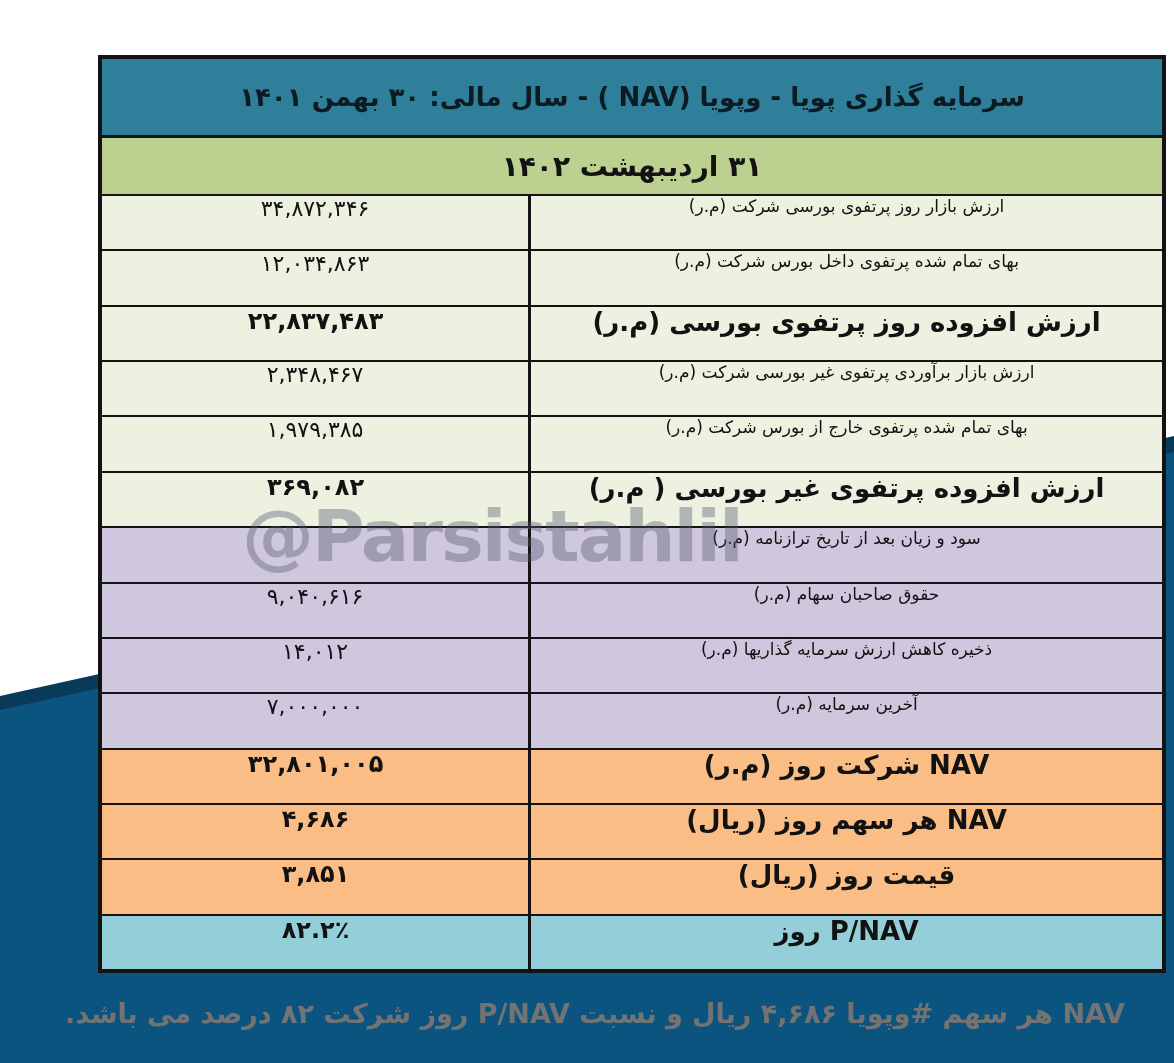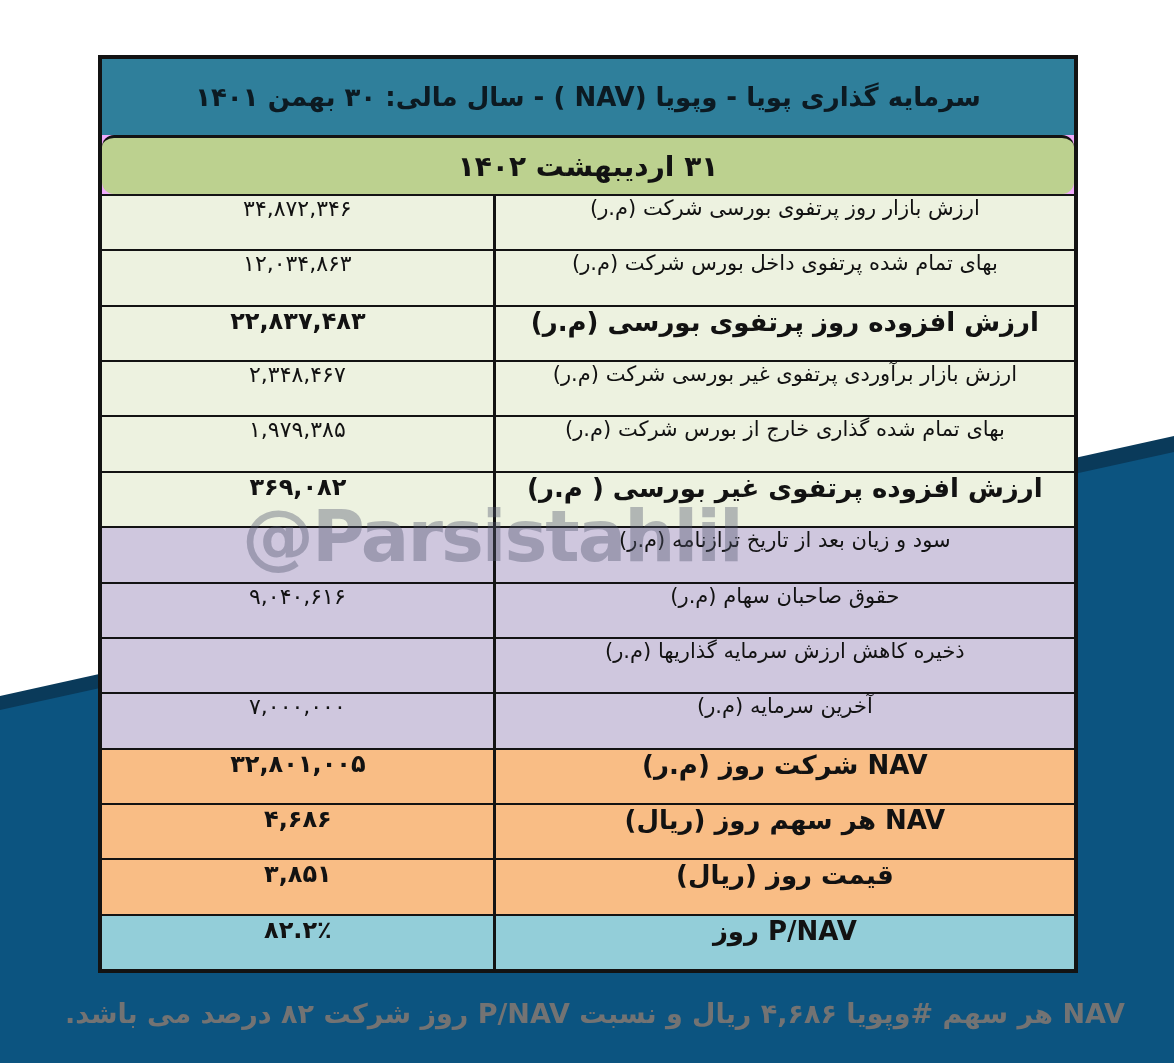--- a/index.html
+++ b/index.html
@@ -13,40 +13,40 @@
   .bg-svg{position:absolute;left:0;top:0;z-index:0;}
   
   .watermark{
     position:absolute;left:242px;top:474px;z-index:6;
     font-size:72px;font-weight:700;letter-spacing:-2px;
     color:rgba(78,83,108,0.38);
     pointer-events:none;white-space:nowrap;margin-top:20px;
   }
   
   .navtable{
-    position:absolute;left:98px;top:55px;width:980px;height:918px;
+    position:absolute;left:98px;top:55px;width:1068px;height:918px;
     box-sizing:border-box;border:4px solid #131313;
     display:flex;flex-direction:column;z-index:2;
     background:#f0abfc;color:#121212;
   }
   .thead{
     flex:0 0 76px;background:#2f7f9b;
     display:flex;align-items:center;justify-content:center;
     font-weight:700;font-size:26px;color:#0c1a22;
     padding:0 10px;
   }
   .tsub{
     flex:0 0 56px;background:#bcd18f;border-top:3px solid #131313;
     display:flex;align-items:center;justify-content:center;
-    font-weight:700;font-size:28px;border-radius:12px;
+    font-weight:700;font-size:28px;
   }
   .tbody{flex:1 1 auto;display:flex;flex-direction:column;}
   .trow{flex:1 1 0;display:flex;border-top:2.5px solid #131313;min-height:0;}
   .cell{display:flex;align-items:flex-start;justify-content:center;padding:0 8px;box-sizing:border-box;}
-  .cell-label{flex:0 0 59.8%;border-left:3px solid #131313;font-size:21px;}
+  .cell-label{flex:0 0 59.8%;border-left:3px solid #131313;font-size:17px;}
   .cell-value{flex:1 1 auto;font-size:22px;}
   .trow.bold .cell-label{font-weight:700;font-size:26px;}
   .trow.bold .cell-value{font-weight:700;font-size:24px;padding-left:9px;}
   
   .g-cream{background:#edf2e0;}
   .g-lavender{background:#cfc7de;}
   .g-orange{background:#f9bd85;}
   .g-blue{background:#93ced9;}
   
   .footer-note{
@@ -84,21 +84,21 @@
           <span dir="ltr">۲۲,۸۳۷,۴۸۳</span>
         </div>
       </div>
       <div class="trow g-cream">
         <div class="cell cell-label">ارزش بازار برآوردی پرتفوی غیر بورسی شرکت (م.ر)</div>
         <div class="cell cell-value">
           <span dir="ltr">۲,۳۴۸,۴۶۷</span>
         </div>
       </div>
       <div class="trow g-cream">
-        <div class="cell cell-label">بهای تمام شده گذاری خارج از بورس شرکت (م.ر)</div>
+        <div class="cell cell-label">بهای تمام شده پرتفوی خارج از بورس شرکت (م.ر)</div>
         <div class="cell cell-value">
           <span dir="ltr">۱,۹۷۹,۳۸۵</span>
         </div>
       </div>
       <div class="trow g-cream bold">
         <div class="cell cell-label">ارزش افزوده پرتفوی غیر بورسی ( م.ر)</div>
         <div class="cell cell-value">
           <span dir="ltr">۳۶۹,۰۸۲</span>
         </div>
       </div>
@@ -106,20 +106,23 @@
         <div class="cell cell-label">سود و زیان بعد از تاریخ ترازنامه (م.ر)</div>
       </div>
       <div class="trow g-lavender">
         <div class="cell cell-label">حقوق صاحبان سهام (م.ر)</div>
         <div class="cell cell-value">
           <span dir="ltr">۹,۰۴۰,۶۱۶</span>
         </div>
       </div>
       <div class="trow g-lavender">
         <div class="cell cell-label">ذخیره کاهش ارزش سرمایه گذاریها (م.ر)</div>
+        <div class="cell cell-value">
+          <span dir="ltr">۱۴,۰۱۲</span>
+        </div>
       </div>
       <div class="trow g-lavender">
         <div class="cell cell-label">آخرین سرمایه (م.ر)</div>
         <div class="cell cell-value">
           <span dir="ltr">۷,۰۰۰,۰۰۰</span>
         </div>
       </div>
       <div class="trow g-orange bold">
         <div class="cell cell-label">NAV  شرکت روز (م.ر)</div>
         <div class="cell cell-value">

